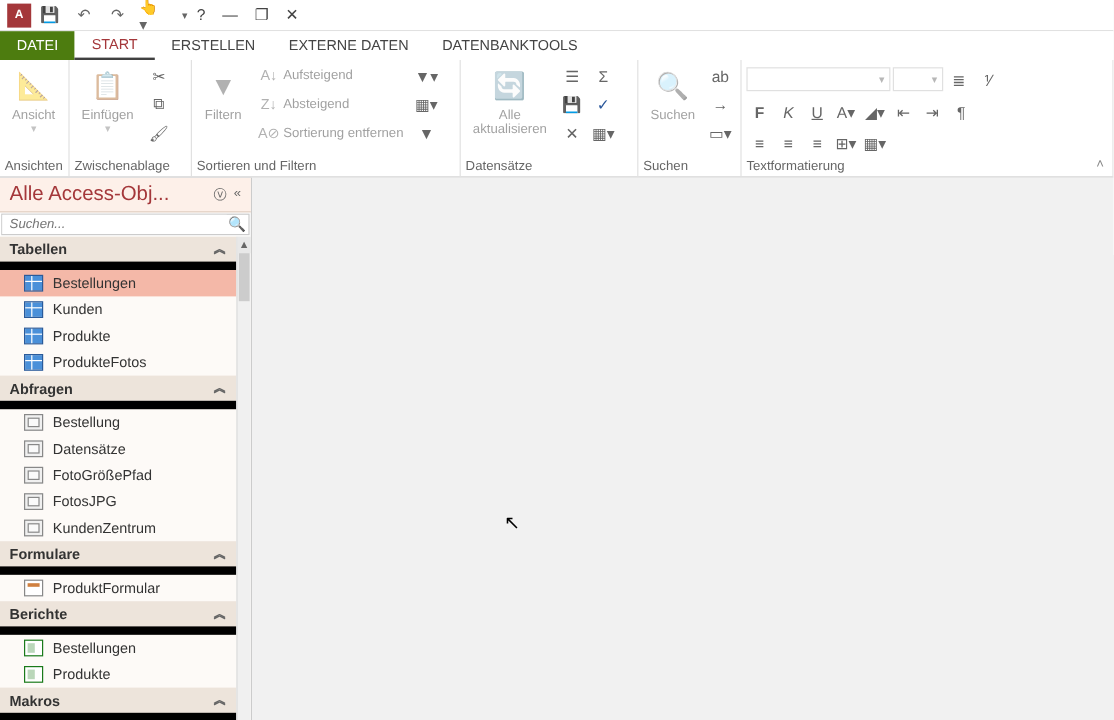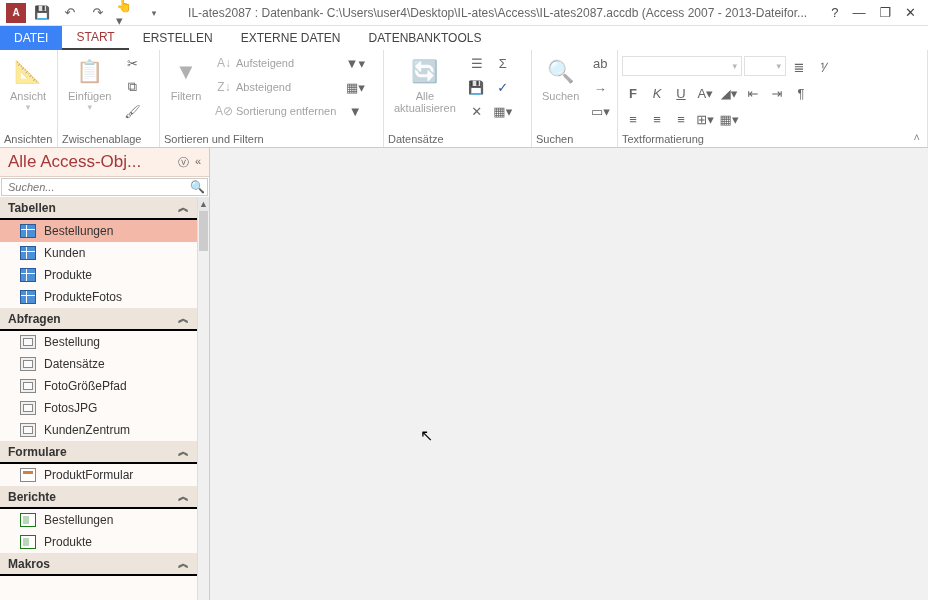--- a/index.html
+++ b/index.html
@@ -10,21 +10,21 @@
 .app-icon { width: 20px; height: 20px; background: #a4373a; margin: 0 6px; display: flex; align-items: center; justify-content: center; color: #fff; font-size: 10px; font-weight: bold; }
 .qat { display: flex; align-items: center; gap: 8px; }
 .qat-btn { width: 20px; height: 20px; display: flex; align-items: center; justify-content: center; color: #666; cursor: pointer; font-size: 13px; }
 .title-text { flex: 1; text-align: center; color: #666; font-size: 12px; white-space: nowrap; overflow: hidden; text-overflow: ellipsis; padding: 0 6px; }
 .win-ctrls { display: flex; gap: 14px; padding-right: 12px; color: #444; }
 .win-ctrls span { cursor: pointer; font-size: 13px; }
 
 
 .tabstrip { height: 24px; background: #fff; display: flex; align-items: stretch; }
 .tab { padding: 0 14px; display: flex; align-items: center; font-size: 12px; color: #444; cursor: pointer; }
-.tab.datei { background: #3b82f6; color: #fff; }
+.tab.datei { background: #4d7c0f; color: #fff; }
 .tab.active { color: #a4373a; border-bottom: 2px solid #404040; }
 
 
 .ribbon { height: 98px; background: #fff; border-bottom: 1px solid #ccc; display: flex; position: relative; }
 .group { border-right: 1px solid #e1e1e1; display: flex; flex-direction: column; padding: 2px 4px 0; }
 .group-body { flex: 1; display: flex; align-items: flex-start; gap: 4px; }
 .group-label { text-align: left; font-size: 11px; color: #666; padding: 2px 0; white-space: nowrap; position: relative; }
 .bigbtn { display: flex; flex-direction: column; align-items: center; justify-content: flex-start; padding: 4px 6px; min-width: 44px; cursor: pointer; }
 .bigbtn .icon { width: 32px; height: 32px; display: flex; align-items: center; justify-content: center; font-size: 22px; color: #666; }
 .bigbtn .lbl { font-size: 11px; color: #444; text-align: center; line-height: 1.1; margin-top: 2px; }
@@ -42,21 +42,21 @@
 .nav-title { color: #a4373a; font-size: 17px; font-weight: normal; white-space: nowrap; overflow: hidden; text-overflow: ellipsis; }
 .nav-header-ctrls { display: flex; gap: 6px; color: #666; font-size: 11px; }
 .nav-search { display: flex; align-items: center; border: 1px solid #ccc; margin: 1px; }
 .nav-search input { flex: 1; border: none; padding: 2px 6px; font-size: 11px; font-style: italic; color: #888; outline: none; }
 .nav-search .sicon { width: 18px; text-align: center; color: #2a579a; font-size: 12px; }
 .nav-scroll { flex: 1; overflow: hidden; position: relative; background: #fdfaf7; }
 .nav-scrollbar { position: absolute; right: 0; top: 0; width: 12px; height: 100%; background: #f0f0f0; border-left: 1px solid #ddd; }
 .nav-scrollbar .arr { height: 14px; background: #e8e8e8; text-align: center; font-size: 9px; color: #666; line-height: 14px; cursor: pointer; }
 .nav-scrollbar .thumb { position: absolute; top: 14px; left: 1px; right: 1px; height: 40px; background: #ccc; }
 .nav-content { position: absolute; left: 0; right: 12px; top: 0; }
-.cat-head { background: #ede4db; padding: 3px 8px; font-size: 12px; font-weight: bold; color: #333; display: flex; justify-content: space-between; align-items: center; border-bottom: 2px solid #000000; cursor: pointer; }
+.cat-head { background: #ede4db; padding: 3px 8px; font-size: 12px; font-weight: bold; color: #333; display: flex; justify-content: space-between; align-items: center; border-bottom: 7px solid #000000; cursor: pointer; }
 .cat-head .chev { font-size: 11px; color: #666; }
 .item { padding: 4px 8px 4px 20px; display: flex; align-items: center; gap: 8px; font-size: 12px; color: #333; cursor: pointer; }
 .item.selected { background: #f4b8a8; }
 .obj-icon { width: 16px; height: 14px; display: inline-block; }
 .ic-table { background: linear-gradient(#4a90d9,#4a90d9); border: 1px solid #2a5a9a; position: relative; }
 .ic-table::before { content:""; position:absolute; left:0; right:0; top:4px; height:1px; background:#fff; }
 .ic-table::after { content:""; position:absolute; top:0; bottom:0; left:5px; width:1px; background:#fff; }
 .ic-query { border: 1px solid #888; background:#f0f0f0; position:relative; }
 .ic-query::after { content:""; position:absolute; inset:2px; border:1px solid #888; background:#fafafa; }
 .ic-form { background:#fff; border:1px solid #888; position:relative; }
@@ -80,21 +80,20 @@
 
 <div class="titlebar">
   <div class="app-icon">A</div>
   <div class="qat">
     <span class="qat-btn">💾</span>
     <span class="qat-btn">↶</span>
     <span class="qat-btn">↷</span>
     <span class="qat-btn">👆▾</span>
     <span class="qat-btn" style="font-size:9px;">▾</span>
   </div>
-  <div class="title-text">IL-ates2087 : Datenbank- C:\Users\user4\Desktop\IL-ates\Access\IL-ates2087.accdb (Access 2007 - 2013-Dateifor...</div>
   <div class="win-ctrls">
     <span>?</span>
     <span>—</span>
     <span>❐</span>
     <span>✕</span>
   </div>
 </div>
 
 <div class="tabstrip">
   <div class="tab datei">DATEI</div>

